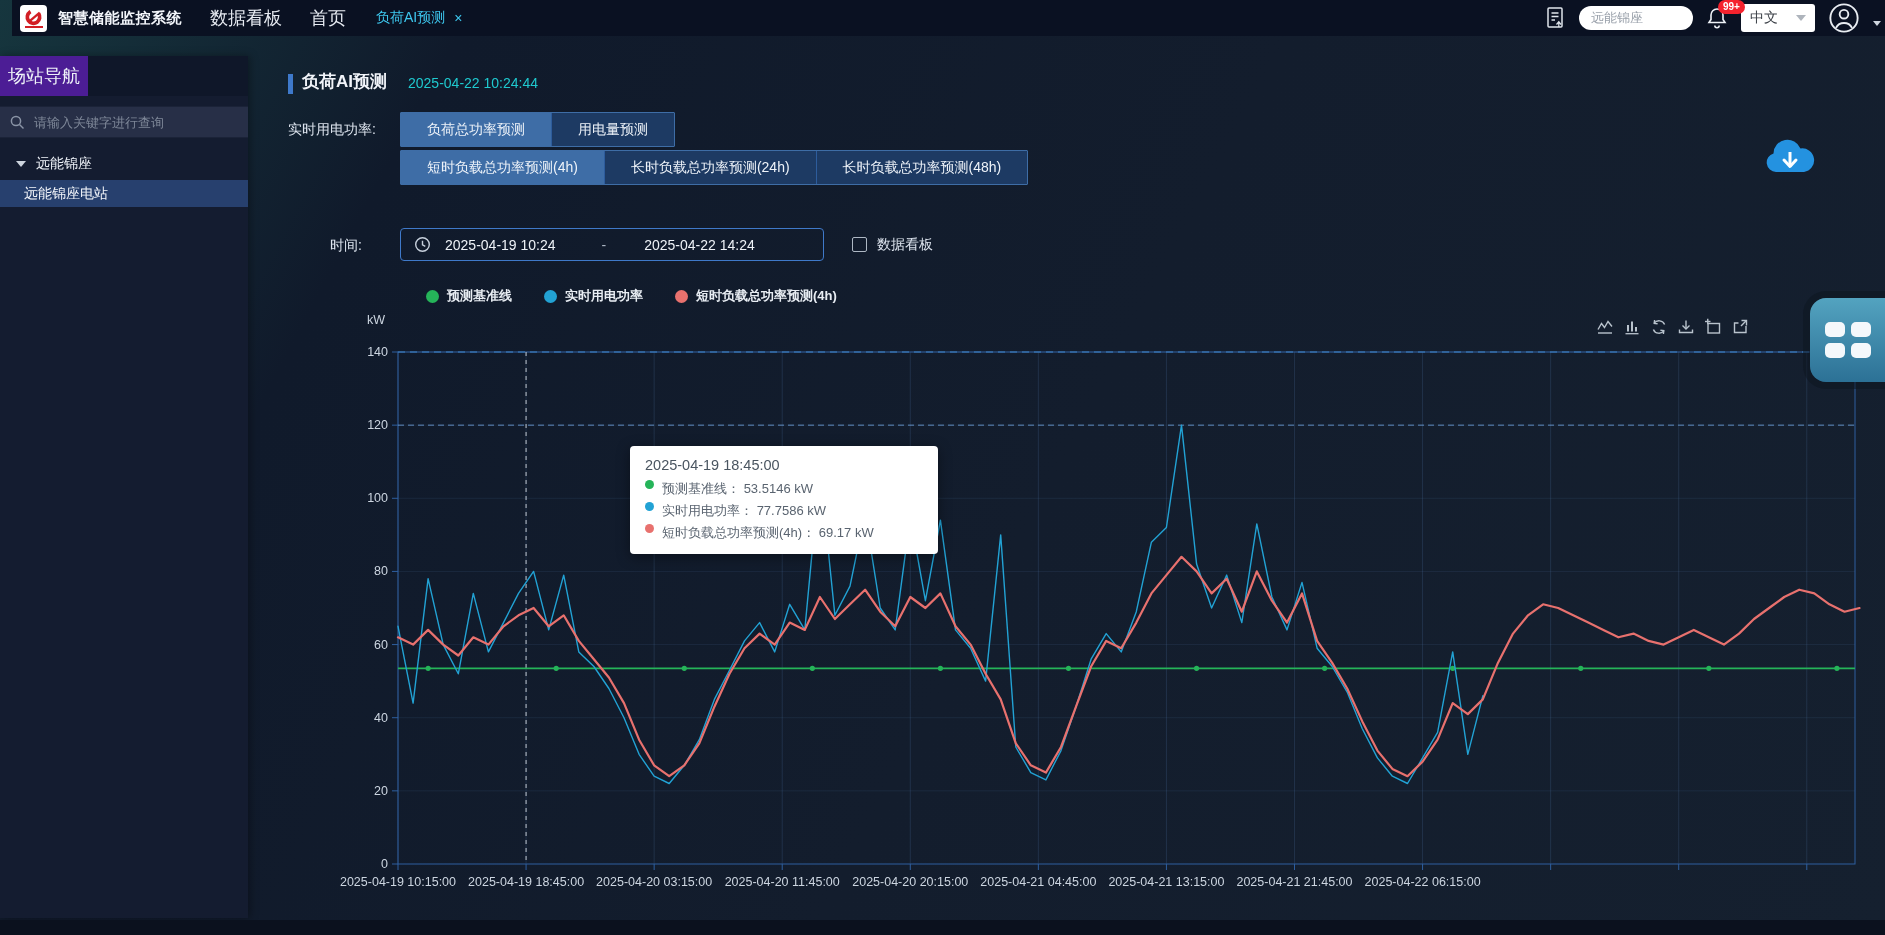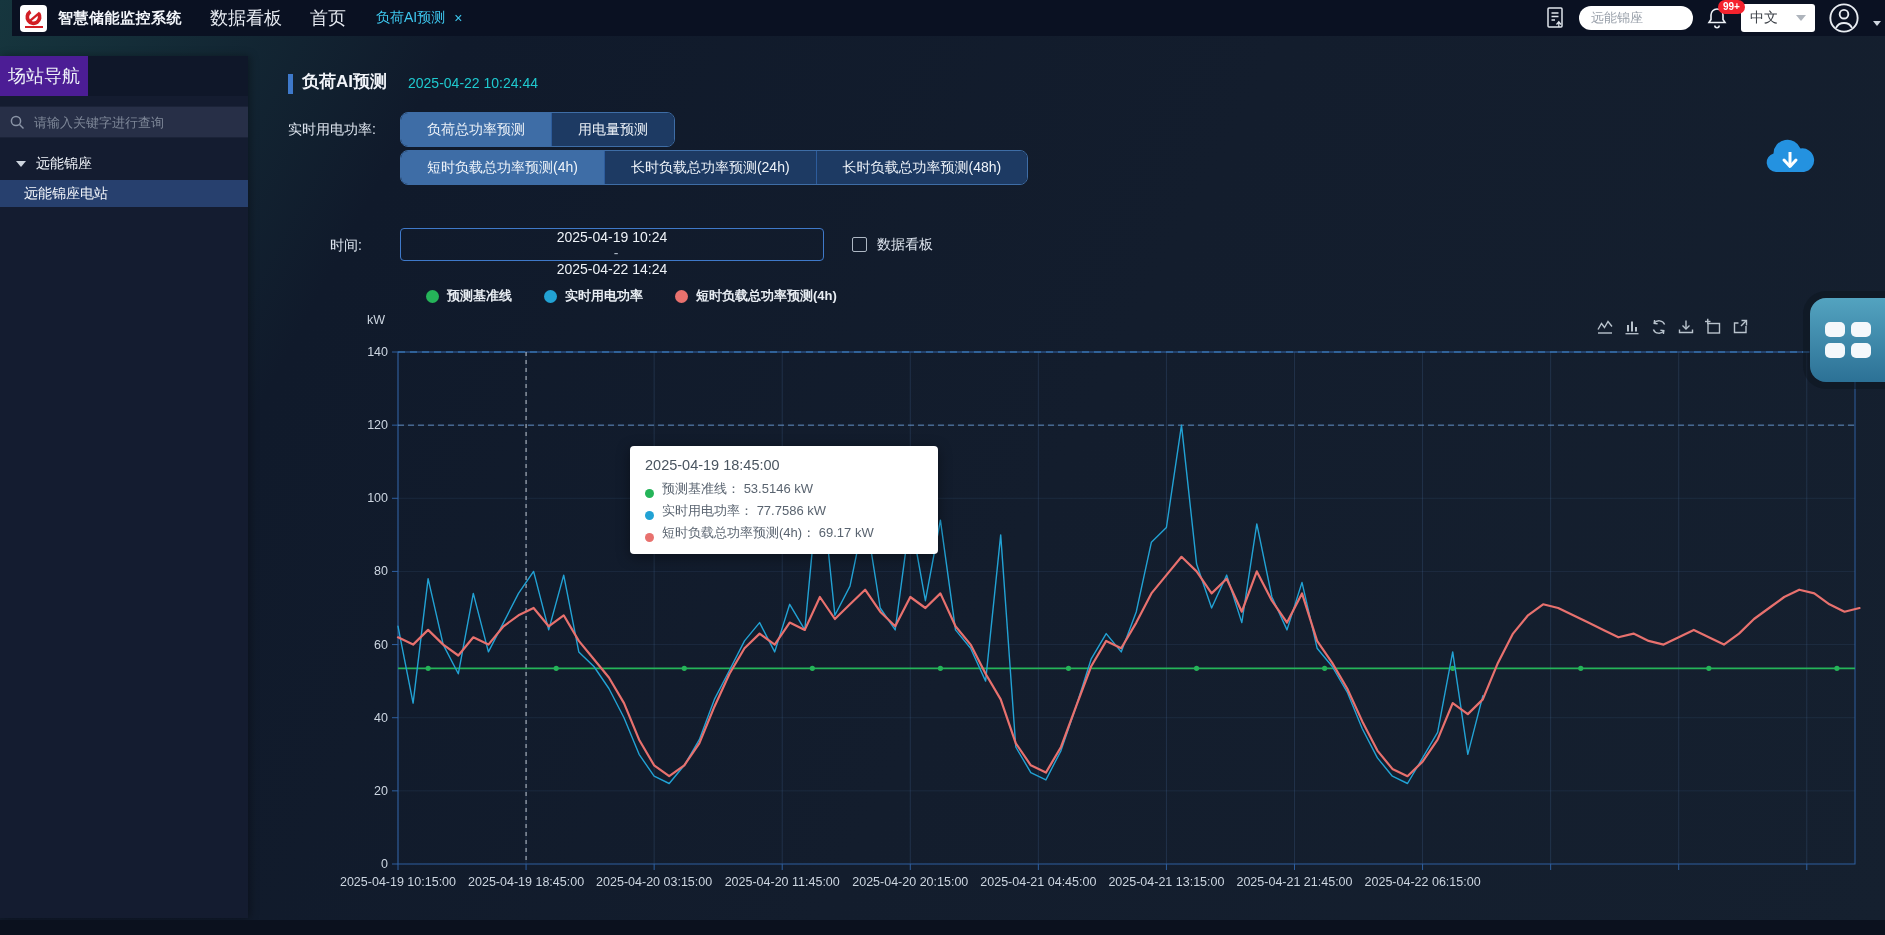--- a/index.html
+++ b/index.html
@@ -49,31 +49,31 @@
   .tree-parent span { color:#eef2f8; font-size:14px; }
   .tree-child { width:248px; height:27px; margin-top:4px; background:#27406e; color:#f2f5fa;
     font-size:14px; display:flex; align-items:center; padding-left:24px; cursor:pointer; }
 
   
   .title-bar { position:absolute; left:288px; top:74px; width:5px; height:20px; background:#3e79ca; }
   .page-title { position:absolute; left:302px; top:70px; color:#f2f5fa; font-size:17px; font-weight:bold; }
   .page-time { position:absolute; left:408px; top:75px; color:#1fc9cf; font-size:14px; }
 
   .di-label { position:absolute; left:288px; top:121px; color:#dde4ee; font-size:14px; }
-  .btn-group { position:absolute; display:flex; border:1px solid #3e6da6; border-radius:8px; overflow:hidden; }
+  .btn-group { position:absolute; display:flex; border:1px solid #3e6da6; border-radius:1px; overflow:hidden; }
   .g1 { left:400px; top:112px; }
   .g2 { left:400px; top:150px; }
   .gbtn { height:33px; display:flex; align-items:center; justify-content:center; font-size:14px;
     color:#eef3f9; background:#1d3a63; cursor:pointer; border-right:1px solid #2d5c9c; padding:0 26px; }
   .gbtn:last-child { border-right:none; }
   .gbtn.active { background:#3e6da6; }
 
   .time-label { position:absolute; left:330px; top:237px; color:#dde4ee; font-size:14px; }
   .time-picker { position:absolute; left:400px; top:228px; width:424px; height:33px;
-    border:1px solid #3f79c9; border-radius:4px; display:flex; align-items:center; cursor:pointer;flex-direction:column; }
+    border:1px solid #3f79c9; border-radius:4px; display:flex; align-items:center; cursor:pointer; }
   .time-picker .clk { margin:0 14px 0 13px; }
   .tp-text { color:#eef2f7; font-size:14px; }
   .tp-sep { color:#aab4c2; font-size:14px; margin:0 38px 0 46px; }
   .cmp-box { position:absolute; left:852px; top:237px; width:15px; height:15px;
     border:1.5px solid #aeb8c4; border-radius:2px; cursor:pointer; }
   .cmp-label { position:absolute; left:877px; top:236px; color:#dde4ee; font-size:14px; }
 
   
   .legend { position:absolute; left:426px; top:287px; display:flex; gap:32px; align-items:center; }
   .leg-item { display:flex; align-items:center; gap:8px; cursor:pointer; }
@@ -92,21 +92,21 @@
     border-radius:16px 0 0 16px; background:linear-gradient(180deg,#53a3c0,#2c7196);
     box-shadow:0 0 0 7px rgba(12,22,33,.55); display:flex; align-items:center; justify-content:center;
     cursor:pointer; z-index:20; }
   .fb-grid { display:grid; grid-template-columns:20px 20px; grid-template-rows:15px 15px; gap:6px; }
   .fb-grid i { background:#f4f8fb; border-radius:5px; }
 
   
   .tooltip { position:absolute; left:630px; top:446px; width:308px; background:#fff; border-radius:4px;
     box-shadow:0 3px 14px rgba(0,0,0,.4); padding:11px 15px 12px; z-index:15; }
   .tt-title { color:#4a5560; font-size:14.5px; margin-bottom:7px; }
-  .tt-row { display:flex; align-items:flex-end; gap:8px; margin-top:4px; }
+  .tt-row { display:flex; align-items:flex-start; gap:8px; margin-top:4px; }
   .tt-dot { width:9px; height:9px; border-radius:50%; flex:none; }
   .tt-row span { color:#5a6470; font-size:13px; white-space:nowrap; }
 
   .bottom-strip { position:absolute; left:0; bottom:0; width:1885px; height:15px; background:#0b111e; z-index:25; }
 </style>
 </head>
 <body>
 
 <div class="screen">
 

